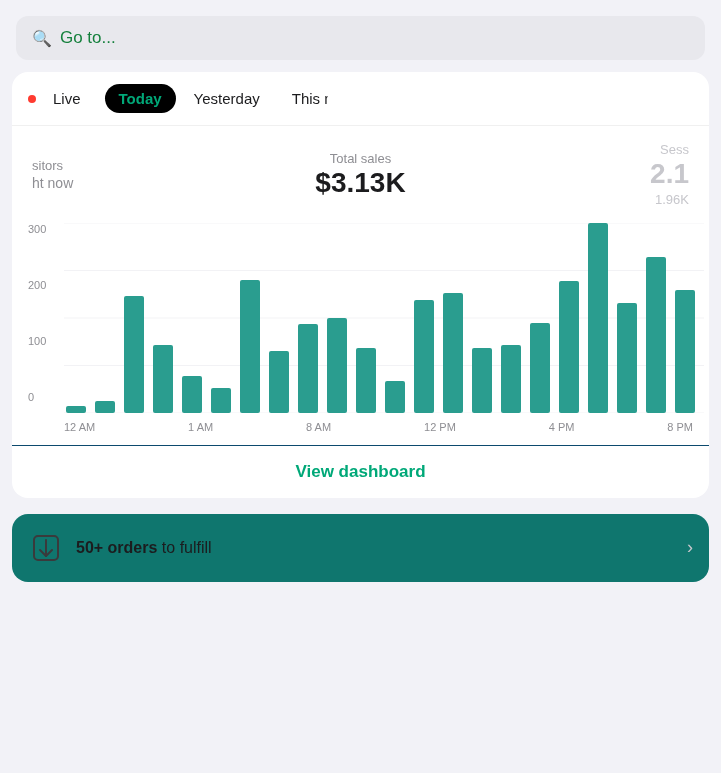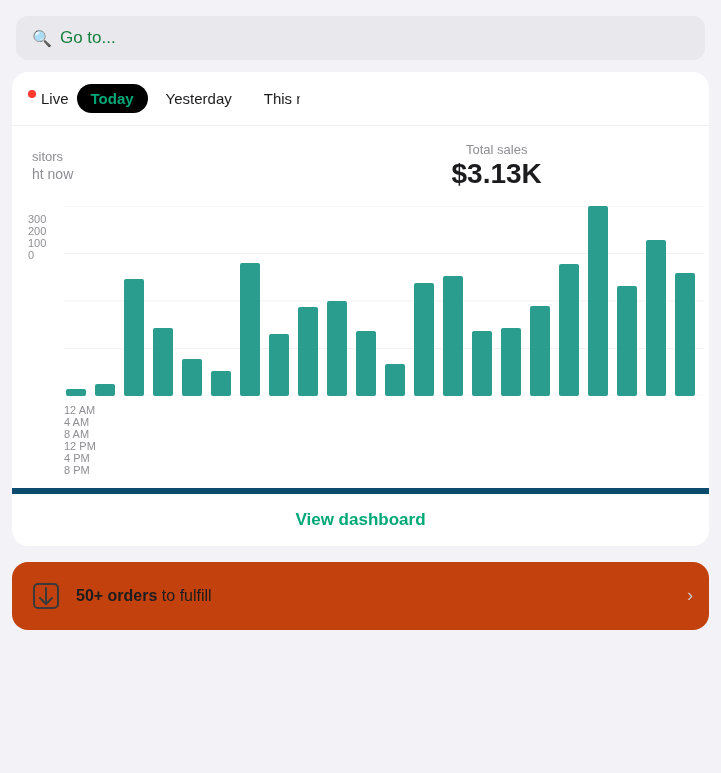--- a/index.html
+++ b/index.html
@@ -44,22 +44,23 @@
     .tabs-row {
       display: flex;
       align-items: center;
       padding: 12px 16px;
       gap: 4px;
       border-bottom: 1px solid #f0f0f0;
       overflow: hidden;
     }
     .live-indicator {
       display: flex;
-      gap: 5px;
-      margin-right: 4px;
+      align-items: center;
+      gap: 17px;
+      margin-right: 20px;
     }
     .live-dot {
       width: 8px;
       height: 8px;
       border-radius: 50%;
       background: #ff3b30;
       flex-shrink: 0;
     }
     .live-label {
       font-size: 15px;
@@ -134,61 +135,61 @@
     }
 
     
     .chart-area {
       padding: 8px 16px 0;
       position: relative;
     }
     .chart-y-labels {
       position: absolute;
       left: 16px;
-      top: 15px;
+      top: 8px;
       display: flex;
       flex-direction: column;
+      justify-content: space-between;
       height: 180px;
       pointer-events: none;
     }
     .chart-y-label {
       font-size: 11px;
       color: #8e8e93;
     }
     .chart-svg-container {
       margin-left: 36px;
       position: relative;
     }
     .chart-x-labels {
       display: flex;
       justify-content: space-between;
       margin-left: 36px;
       padding: 4px 0 12px;
-      flex-direction: column;
     }
     .chart-x-label {
       font-size: 11px;
       color: #8e8e93;
     }
 
     
     .view-dashboard-btn {
       display: block;
       text-align: center;
       padding: 16px;
       color: #00a878;
       font-size: 17px;
       font-weight: 600;
       cursor: pointer;
-      border-top: 6px solid #0c4a6e;
+      border-top: 1px solid #0c4a6e;
     }
 
     
     .orders-card {
-      background: #c2410c;
+      background: #0f766e;
       border-radius: 16px;
       margin: 0 12px 16px;
       padding: 16px 16px;
       display: flex;
       align-items: center;
       gap: 12px;
     }
     .orders-icon-box {
       width: 36px;
       height: 36px;
@@ -242,20 +243,25 @@
     <div class="stat-block">
       <div class="stat-label">sitors</div>
       <div class="stat-sub">ht now</div>
     </div>
 
     <div class="stat-block center">
       <div class="stat-label">Total sales</div>
       <div class="stat-value-main">$3.13K</div>
     </div>
 
+    <div class="stat-block right">
+      <div class="stat-label" style="color:#c7c7cc;">Sess</div>
+      <div class="stat-value-right">2.1</div>
+      <div class="stat-sub-right">1.96K</div>
+    </div>
   </div>
 
   <div class="chart-area">
     <div class="chart-y-labels">
       <span class="chart-y-label">300</span>
       <span class="chart-y-label">200</span>
       <span class="chart-y-label">100</span>
       <span class="chart-y-label">0</span>
     </div>
     <div class="chart-svg-container">
@@ -286,21 +292,21 @@
         <rect x="466" y="100" width="20" height="90" fill="#2a9d8f" rx="2"></rect>
         <rect x="495" y="58" width="20" height="132" fill="#2a9d8f" rx="2"></rect>
         <rect x="524" y="0" width="20" height="190" fill="#2a9d8f" rx="2"></rect>
         <rect x="553" y="80" width="20" height="110" fill="#2a9d8f" rx="2"></rect>
         <rect x="582" y="34" width="20" height="156" fill="#2a9d8f" rx="2"></rect>
         <rect x="611" y="67" width="20" height="123" fill="#2a9d8f" rx="2"></rect>
       </svg>
     </div>
     <div class="chart-x-labels">
       <span class="chart-x-label">12 AM</span>
-      <span class="chart-x-label">4 AM</span>
+      <span class="chart-x-label">1 AM</span>
       <span class="chart-x-label">8 AM</span>
       <span class="chart-x-label">12 PM</span>
       <span class="chart-x-label">4 PM</span>
       <span class="chart-x-label">8 PM</span>
     </div>
   </div>
 
   <div class="view-dashboard-btn">View dashboard</div>
 
 </div>

